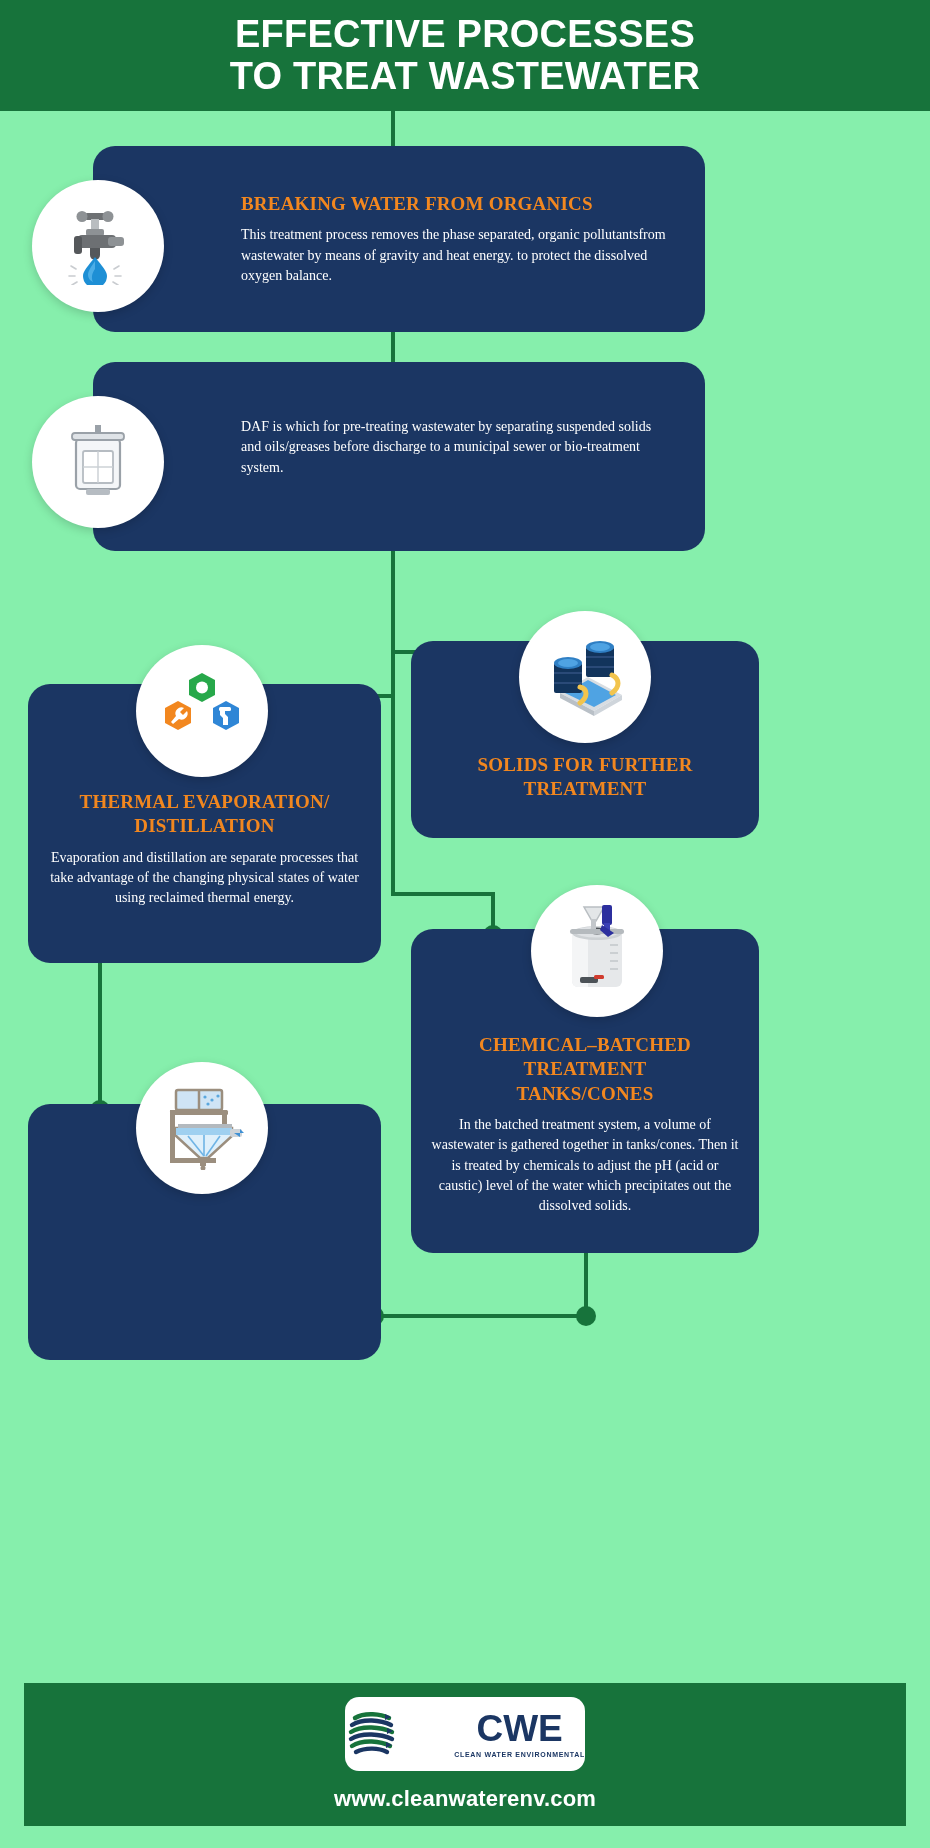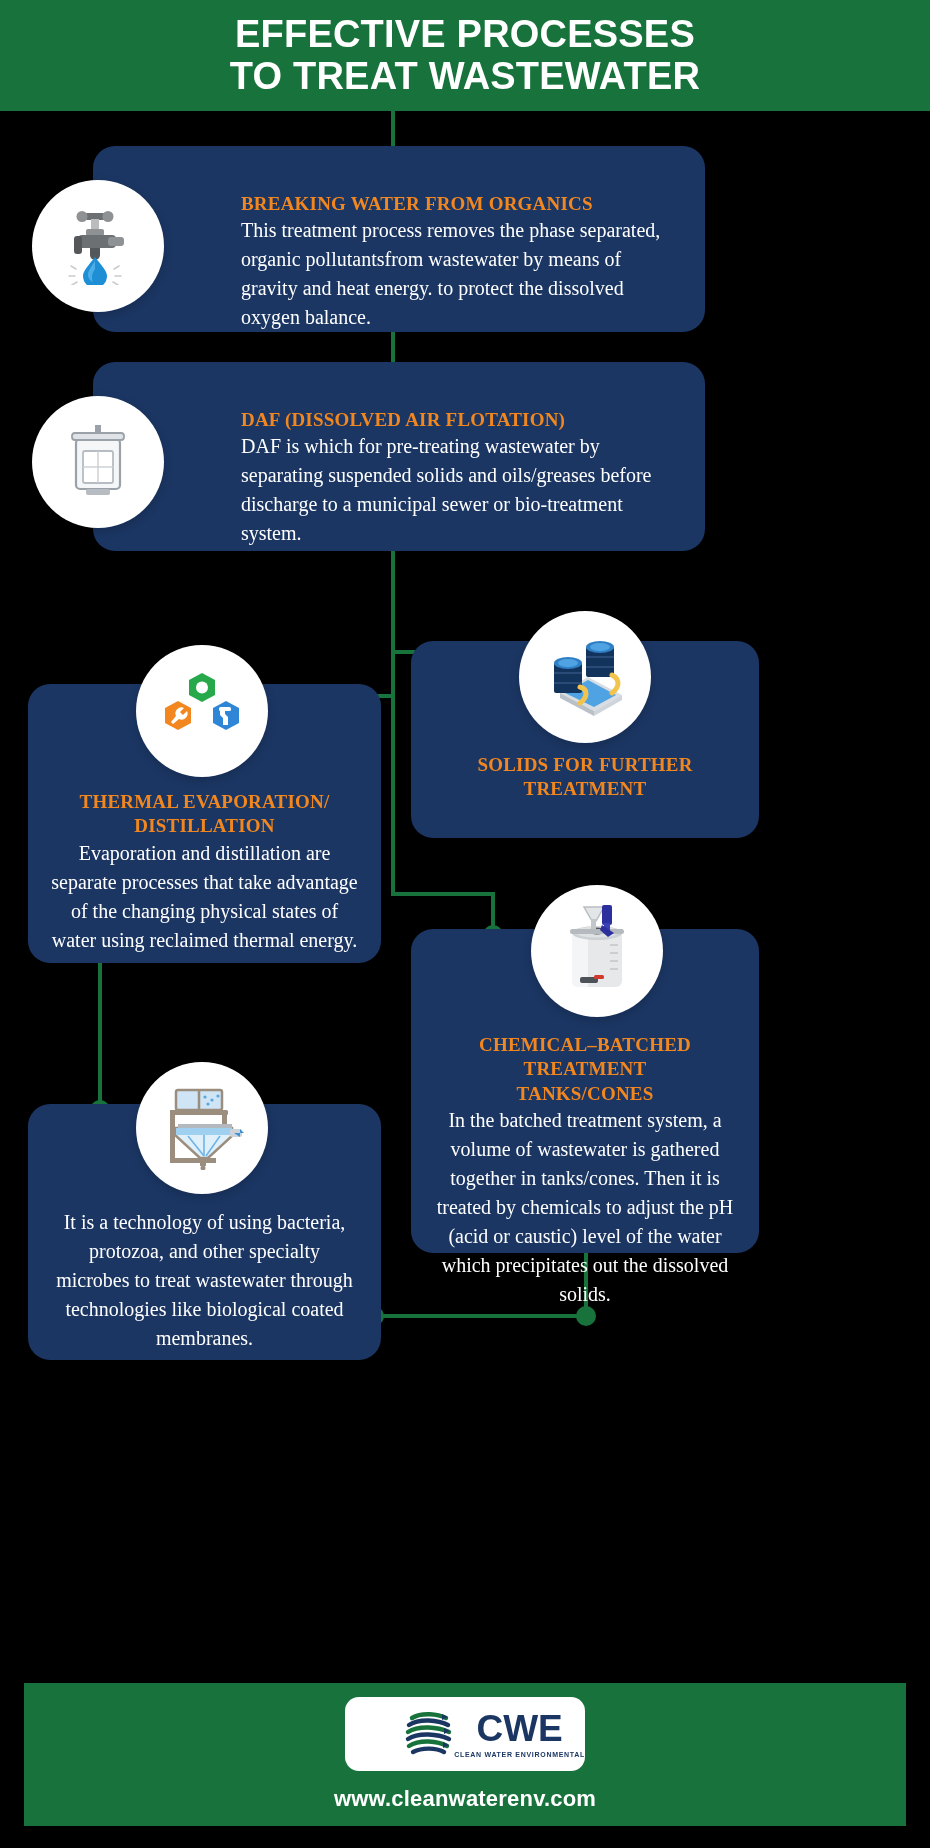--- a/index.html
+++ b/index.html
@@ -6,21 +6,21 @@
   * { box-sizing: border-box; margin: 0; padding: 0; }
   html, body {
     width: 930px;
     background: #ffffff;
     font-family: "Liberation Sans", sans-serif;
   }
   #page {
     position: relative;
     width: 930px;
     height: 1848px;
-    background: #000000;
+    background: #86efac;
     overflow: hidden;
   }
 
   
   .header {
     position: absolute;
     left: 0; top: 0;
     width: 930px; height: 111px;
     background: #17733b;
     display: flex;
@@ -66,22 +66,23 @@
     color: #f2871f;
     font-size: 19px;
     font-weight: bold;
     line-height: 1.28;
     letter-spacing: 0.2px;
     text-transform: uppercase;
     white-space: pre-line;
   }
   .card-body {
     color: #ffffff;
-    font-size: 20px;
+    font-size: 14px;
     line-height: 1.45;
+    margin-top: 9px;
     white-space: pre-line;
   }
   .align-left  { text-align: left; }
   .align-center{ text-align: center; }
 
   
   .bubble {
     position: absolute;
     border-radius: 50%;
     background: #ffffff;
@@ -102,21 +103,21 @@
     flex-direction: column;
     align-items: center;
     justify-content: center;
   }
   .logo-plate {
     width: 240px; height: 74px;
     background: #ffffff;
     border-radius: 14px;
     display: flex;
     align-items: center;
-    justify-content: flex-end;
+    justify-content: space-between;
     gap: 0;
   }
   .logo-text-wrap {
     display: flex;
     flex-direction: column;
     align-items: center;
     line-height: 1;
   }
   .logo-cwe {
     font-size: 37px;
@@ -204,21 +205,20 @@
           <line x1="52" y1="62" x2="57" y2="59"></line>
           <line x1="53" y1="69" x2="59" y2="69"></line>
           <line x1="51" y1="75" x2="56" y2="78"></line>
         </g>
       </svg>
     </span>
   </div>
 
   <div class="card" style="left:93px; top:362px; width:612px; height:189px;">
     <div class="card-inner align-left" style="left:148px; right:38px; top:46px;">
-      <div class="card-title">DAF (DISSOLVED AIR FLOTATION)</div>
       <div class="card-body">DAF is which for pre-treating wastewater by separating suspended solids and oils/greases before discharge to a municipal sewer or bio-treatment system.</div>
     </div>
   </div>
   <div class="bubble" style="left:32px; top:396px; width:132px; height:132px;">
     <span>
       <svg width="64" height="74" viewBox="0 0 64 74">
         <rect x="10" y="14" width="44" height="50" rx="4" fill="#f4f6f8" stroke="#9aa1a8" stroke-width="2.2"></rect>
         <rect x="17" y="26" width="30" height="32" rx="2" fill="#ffffff" stroke="#b6bcc2" stroke-width="1.8"></rect>
         <rect x="6" y="8" width="52" height="7" rx="3" fill="#dfe3e7" stroke="#9aa1a8" stroke-width="1.8"></rect>
         <rect x="29" y="0" width="6" height="9" fill="#9aa1a8"></rect>
@@ -318,21 +318,20 @@
           <line x1="52" y1="64" x2="60" y2="64"></line>
         </g>
         <rect x="22" y="72" width="18" height="6" rx="2" fill="#4c5257"></rect>
         <rect x="36" y="70" width="10" height="4" rx="1.5" fill="#d03b2e"></rect>
       </svg>
     </span>
   </div>
 
   <div class="card" style="left:28px; top:1104px; width:353px; height:256px;">
     <div class="card-inner align-center" style="left:22px; right:22px; top:104px;">
-      <div class="card-body">It is a technology of using bacteria, protozoa, and other specialty microbes to treat wastewater through technologies like biological coated membranes.</div>
     </div>
   </div>
   <div class="bubble" style="left:136px; top:1062px; width:132px; height:132px;">
     <span>
       <svg width="92" height="84" viewBox="0 0 92 84">
         <rect x="20" y="4" width="46" height="20" rx="2" fill="#cfe4f5" stroke="#9b8e7e" stroke-width="2.5"></rect>
         <line x1="43" y1="4" x2="43" y2="24" stroke="#9b8e7e" stroke-width="2.5"></line>
         <g fill="#5aa7de">
           <circle cx="49" cy="11" r="1.6"></circle>
             <circle cx="56" cy="14" r="1.6"></circle>

